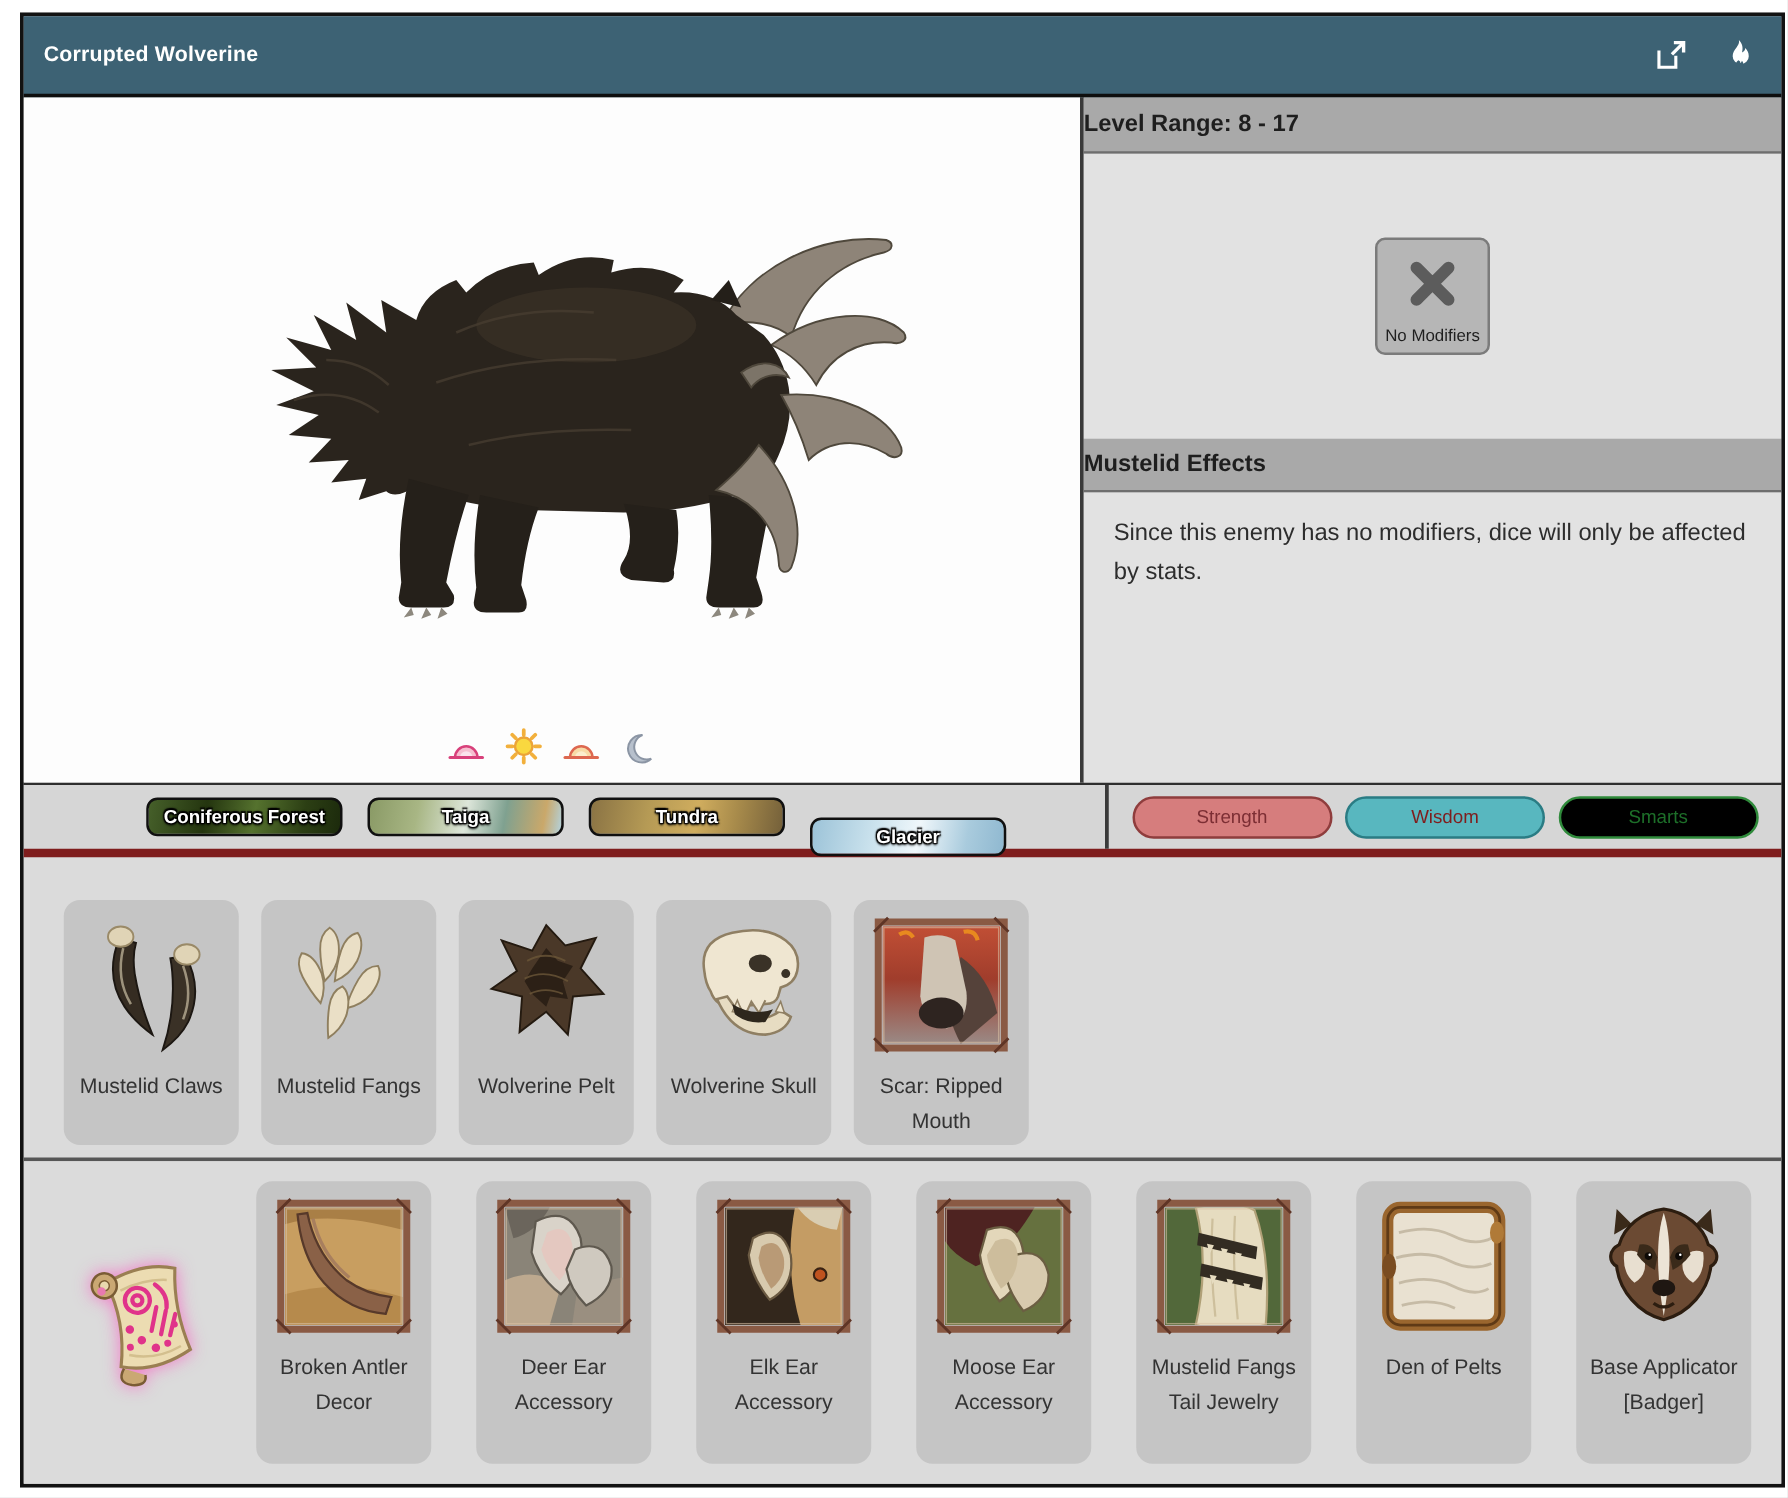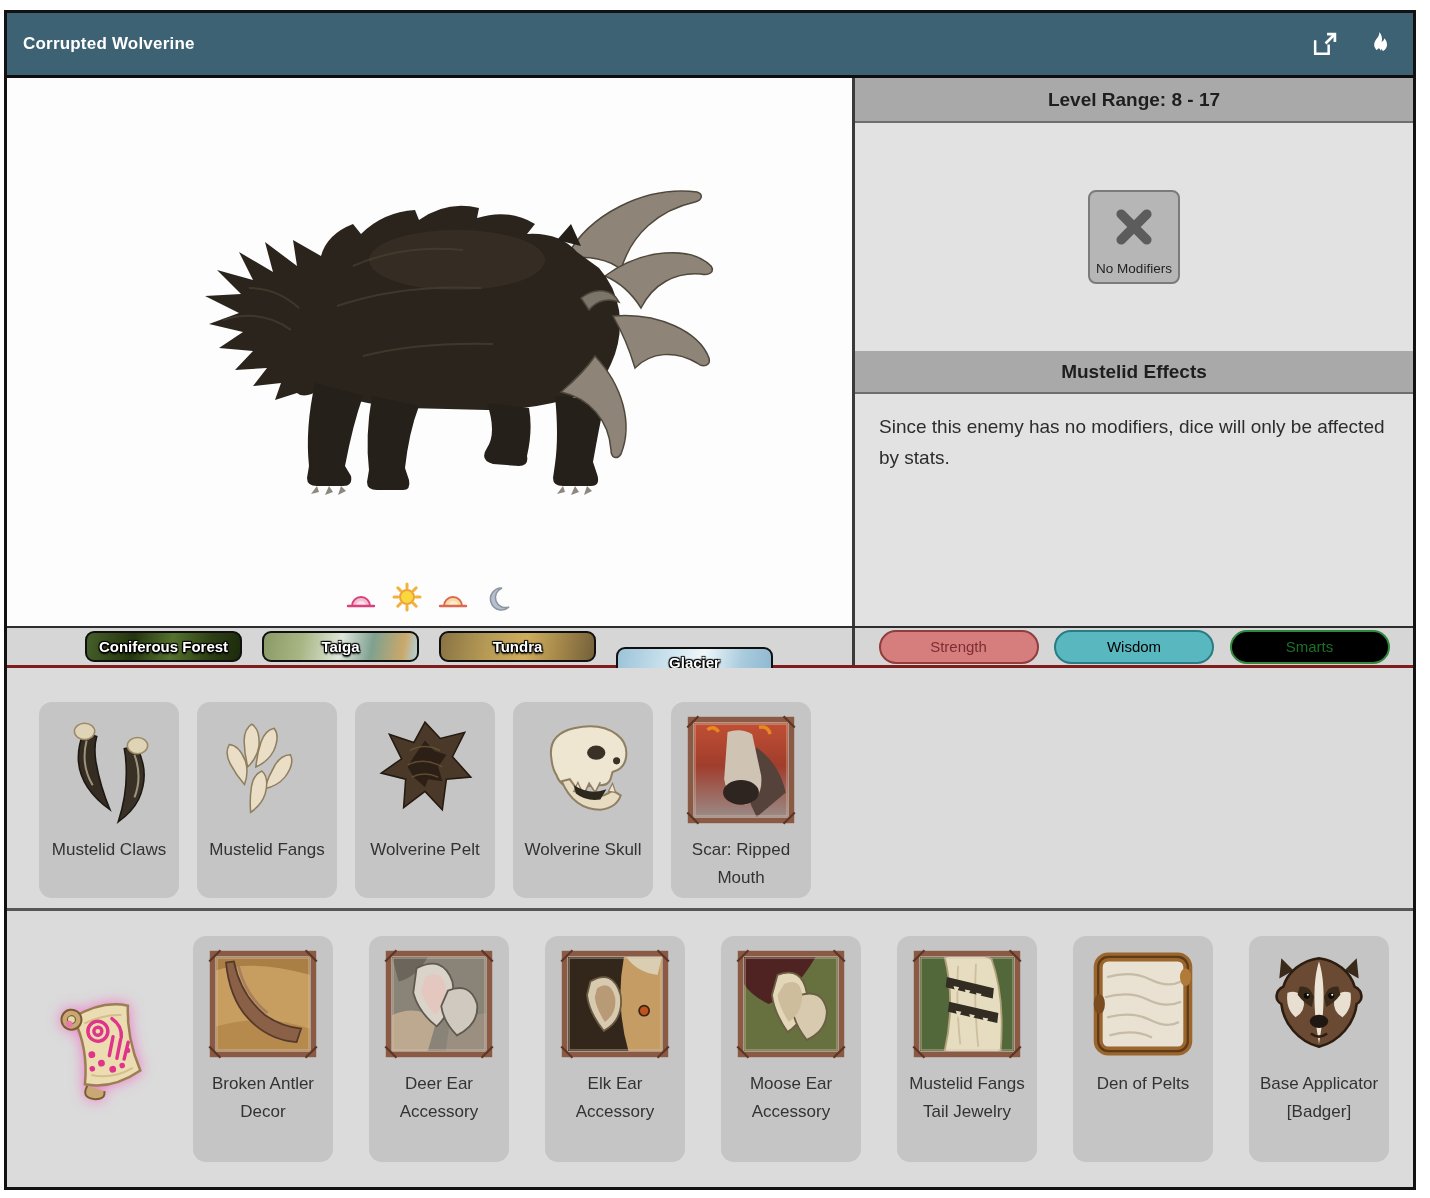--- a/index.html
+++ b/index.html
@@ -1,48 +1,48 @@
 <!DOCTYPE html>
 <html><head>
 <meta charset="utf-8">
 <style>
   * { box-sizing: border-box; margin: 0; padding: 0; }
   body { background:#fff; font-family:"Liberation Sans","DejaVu Sans",sans-serif; }
   .page { position:relative; width:1430px; height:1198px; background:#fff; }
-  .window { position:absolute; left:4px; top:10px; width:1412px; height:1180px;
+  .window { position:absolute; left:16px; top:10px; width:1412px; height:1180px;
             border:3px solid #121212; background:#dbdbdb; display:flex; flex-direction:column; }
 
   
   .titlebar { height:65px; background:#3d6274; border-bottom:3px solid #0e0e0e;
               display:flex; align-items:center; padding:0 20px 0 16px; }
   .titlebar .title { color:#fff; font-weight:bold; font-size:17px; letter-spacing:.2px; }
   .titlebar .spacer { flex:1; }
   .tb-icon { width:30px; height:30px; margin-left:24px; display:flex; align-items:center; justify-content:center; cursor:pointer; }
 
   
   .main { height:550px; display:flex; border-bottom:2px solid #2e2e2e; }
   .image-panel { width:845px; background:#fdfdfd; position:relative; }
   .beast { position:absolute; left:150px; top:70px; }
   .times { position:absolute; left:0; right:0; bottom:14px; display:flex; justify-content:center; align-items:center; gap:16px; }
   .time-ic { width:30px; height:26px; display:flex; align-items:flex-end; justify-content:center; }
 
   .info-panel { flex:1; border-left:3px solid #3a3a3a; display:flex; flex-direction:column; }
-  .panel-header { background:#a9a9a9; border-bottom:2px solid #6e6e6e; text-align:center;
+  .panel-header { background:#a9a9a9; border-bottom:2px solid #6e6e6e; text-align:left;
                   font-weight:bold; font-size:19px; color:#1e1e1e; }
   .ph1 { height:45px; line-height:43px; }
   .ph2 { height:43px; line-height:41px; }
   .mod-icons { height:228px; background:#e2e2e2; display:flex; align-items:center; justify-content:center; }
   .nomod-box { width:92px; height:94px; background:#b6b6b6; border:2px solid #7b7b7b; border-radius:8px;
                display:flex; flex-direction:column; align-items:center; justify-content:center;text-align:right; }
   .nomod-box .x-wrap { flex:1; display:flex; align-items:center; justify-content:center; }
   .nomod-label { font-size:13.5px; color:#1f1f1f; padding-bottom:6px; }
   .mod-text { flex:1; background:#e2e2e2; padding:18px 24px; font-size:19px; color:#2d2d2d; line-height:1.62; }
 
   
-  .strip { height:40px; display:flex; background:#d6d6d6; border-bottom:3px solid #7f1d1d; }
+  .strip { height:58px; display:flex; background:#d6d6d6; border-bottom:7px solid #7f1d1d;padding-left:20px; }
   .strip-left { width:845px; display:flex; align-items:center; gap:20px; padding-left:78px; }
   .strip-right { flex:1; border-left:3px solid #3a3a3a; display:flex; align-items:center; justify-content:space-evenly; padding:0 8px; }
   .biome-btn { width:157px; height:31px; border:2px solid #101010; border-radius:9px; cursor:pointer;
                color:#fff; font-weight:bold; font-size:15px; font-family:inherit;
                text-shadow:-1px -1px 1px #000, 1px -1px 1px #000, -1px 1px 1px #000, 1px 1px 1px #000, 0 2px 2px #000; }
   .biome-forest  { background:linear-gradient(100deg,#46602a 0%,#24350f 30%,#55722e 55%,#2c3f14 80%,#1c2a0c 100%); }
   .biome-taiga   { background:linear-gradient(100deg,#8a9a66 0%,#a8b684 25%,#dde6da 50%,#7fa190 70%,#caa86a 90%,#b3d2dd 100%); }
   .biome-tundra  { background:linear-gradient(100deg,#8a7344 0%,#b59a55 30%,#d0ad5e 55%,#a88b4b 75%,#74603a 100%); }
   .biome-glacier { background:linear-gradient(100deg,#9cc3d8 0%,#cfe5ef 35%,#f0f7fb 55%,#a9cbdd 80%,#8fb8d0 100%);margin-top:32px; }
   .stat-btn { width:160px; height:34px; border-radius:17px; border:2px solid #555; cursor:pointer;
@@ -178,21 +178,21 @@
 
     <div class="strip">
       <div class="strip-left">
         <button class="biome-btn biome-forest">Coniferous Forest</button>
         <button class="biome-btn biome-taiga">Taiga</button>
         <button class="biome-btn biome-tundra">Tundra</button>
         <button class="biome-btn biome-glacier">Glacier</button>
       </div>
       <div class="strip-right">
         <button class="stat-btn" style="background:#d67d7d;border-color:#8f3d3d;color:#7c2e34">Strength</button>
-        <button class="stat-btn" style="background:#58b7bf;border-color:#2a7c84;color:#000000">Wisdom</button>
+        <button class="stat-btn" style="background:#58b7bf;border-color:#2a7c84;color:#7f1d1d">Wisdom</button>
         <button class="stat-btn" style="background:#000000;border-color:#2f8a3b;color:#1d6f29">Smarts</button>
       </div>
     </div>
 
     <div class="drops-row1">
 
       <div class="card h1">
         <svg class="card-art" viewBox="0 0 110 110">
           <path d="M30 18 q-12 30 4 54 q8 12 22 22 q-10-24-14-48 q-2-14 1-24 z" fill="#352c22" stroke="#1c1712" stroke-width="1.5"></path>
           <ellipse cx="31" cy="17" rx="10" ry="8" fill="#e0d4b6" stroke="#9a8a68" stroke-width="1.5"></ellipse>

